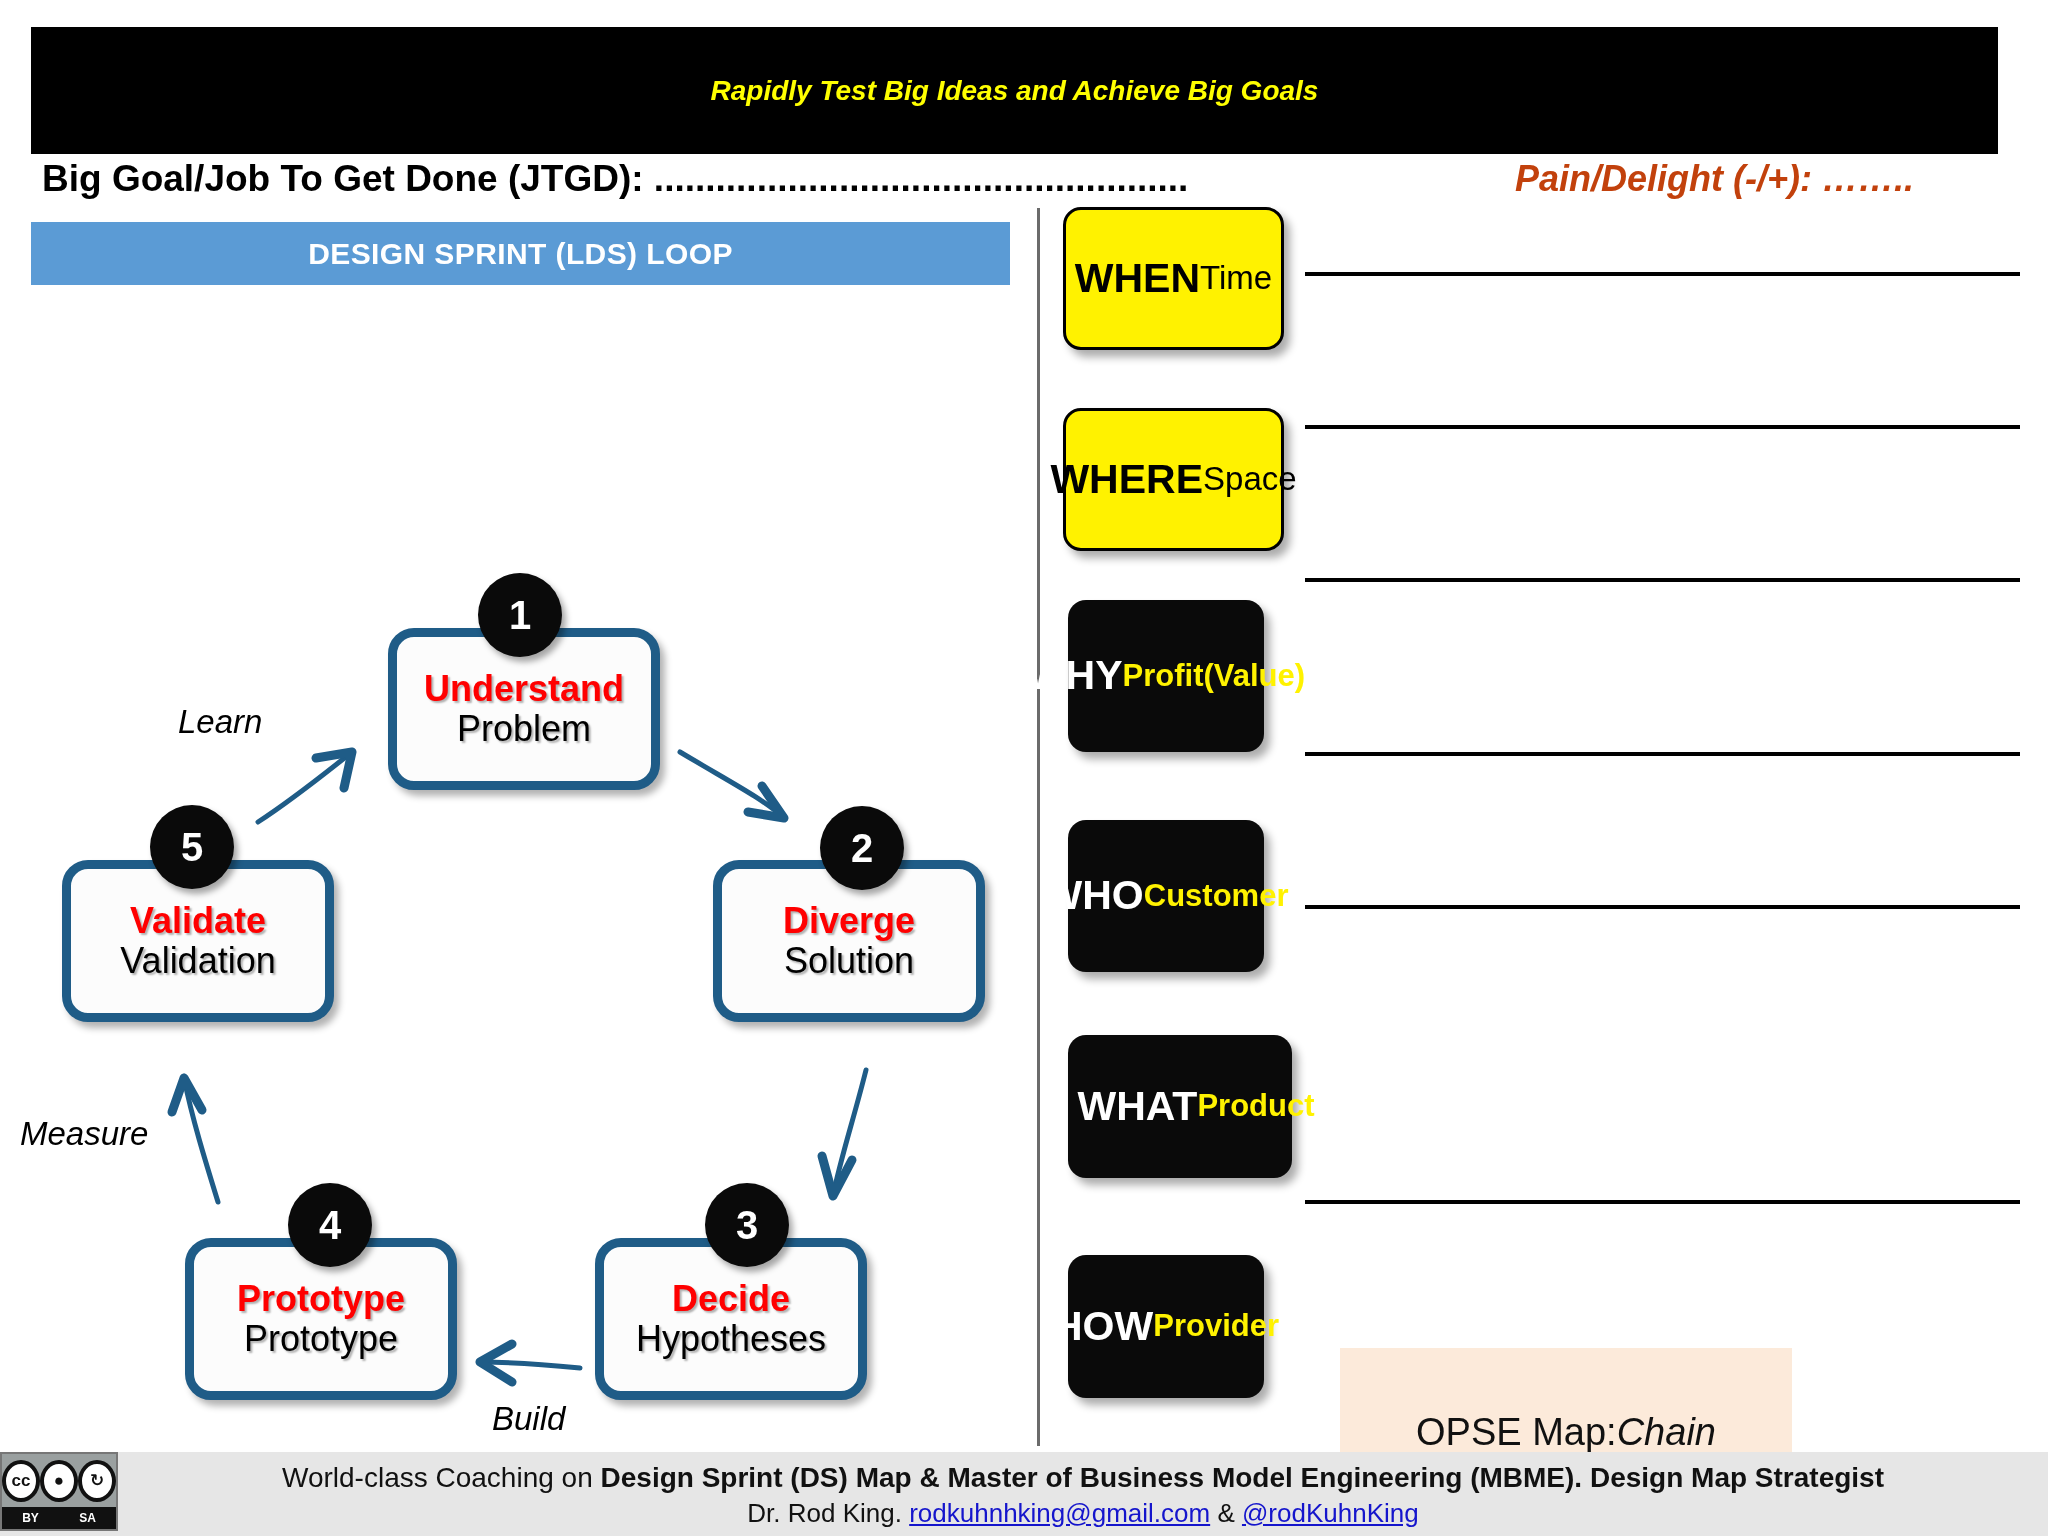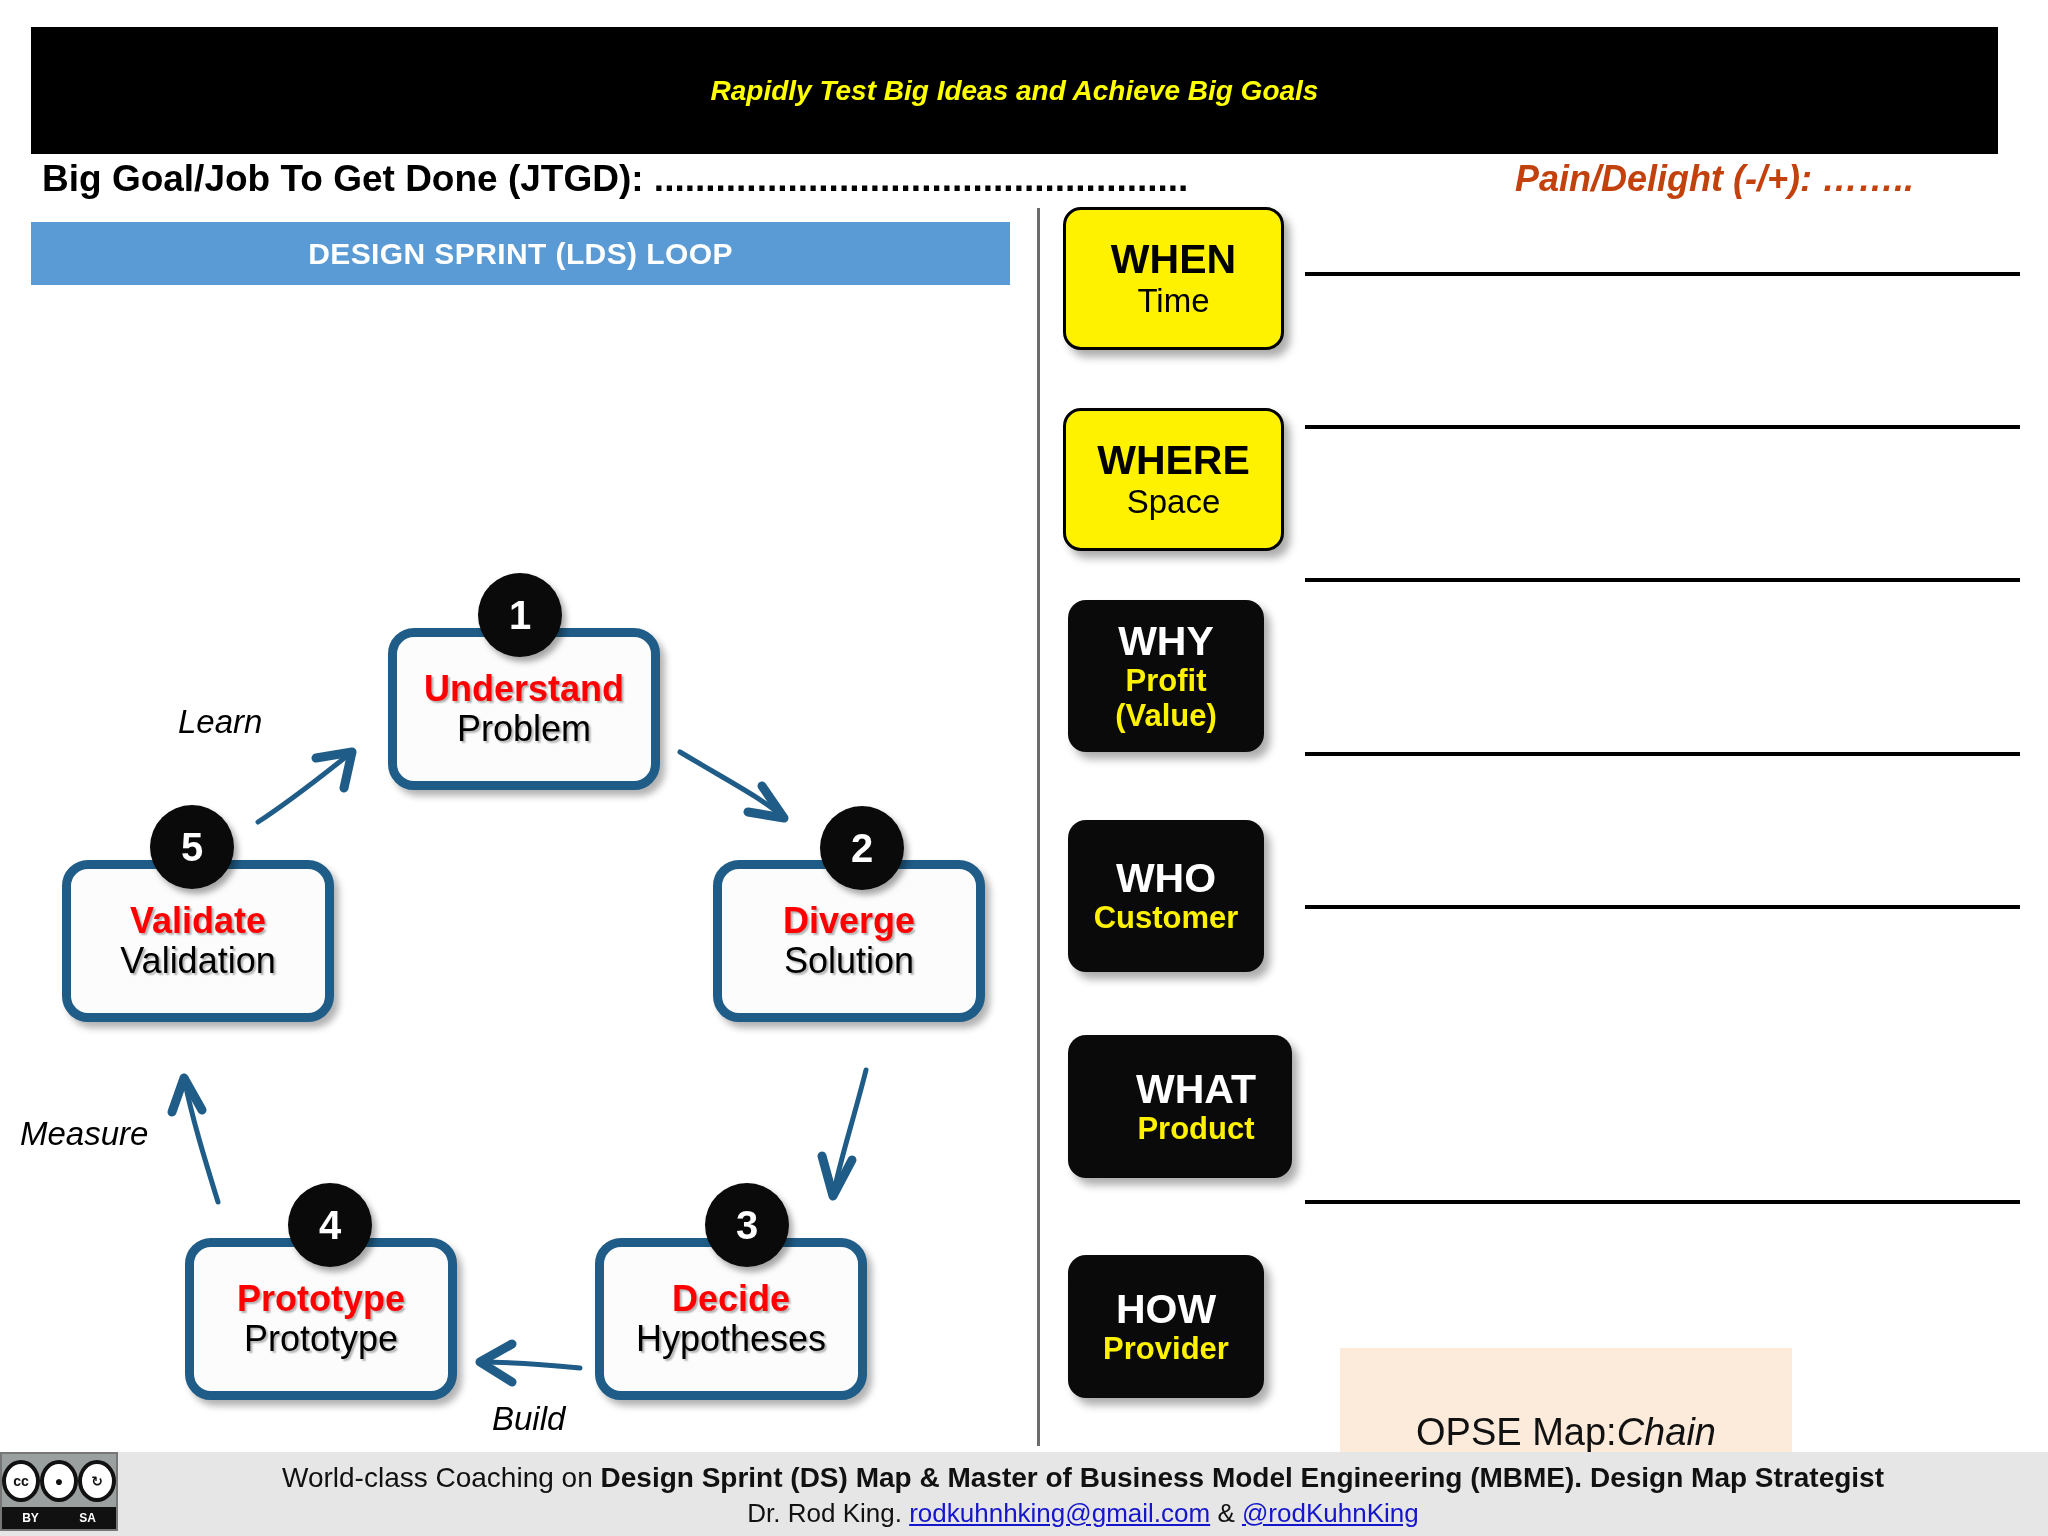--- a/index.html
+++ b/index.html
@@ -57,21 +57,21 @@
   .edge-label{position:absolute;font-size:33px;font-style:italic;color:#000;
     white-space:nowrap;}
   #lbl-learn{left:178px;top:703px;}
   #lbl-measure{left:20px;top:1115px;}
   #lbl-build{left:492px;top:1400px;}
 
   #arrows{position:absolute;left:0;top:0;width:1030px;height:1450px;}
 
   
   .opse{position:absolute;box-sizing:border-box;border-radius:18px;
-    display:flex;flex-direction:column;align-items:center;justify-content:center;
+    display:flex;flex-direction:row;align-items:center;justify-content:center;
     box-shadow:6px 7px 8px rgba(0,0,0,.33);}
   .opse.yellow{background:#FFF200;border:3px solid #000000;}
   .opse.black{background:#0a0a0a;}
   .opse .o-top{font-size:41px;font-weight:bold;line-height:1.1;}
   .opse .o-sub{font-size:31px;font-weight:bold;line-height:1.12;}
   .opse.yellow .o-top{color:#000000;}
   .opse.yellow .o-sub{color:#000000;font-weight:normal;font-size:33px;}
   .opse.black .o-top{color:#ffffff;}
   .opse.black .o-sub{color:#FFF200;}
 
@@ -90,21 +90,21 @@
 
   
   .footer{position:absolute;left:0;top:1452px;width:2048px;height:84px;
     background:#E6E6E6;}
   .cc{position:absolute;left:0;top:1452px;width:118px;height:79px;
     background:#9aa0a0;border:2px solid #777;box-sizing:border-box;
     display:flex;flex-direction:column;}
   .cc-row{flex:1;display:flex;align-items:center;justify-content:space-around;}
   .cc-circ{width:34px;height:34px;border-radius:50%;border:4px solid #111;
     background:#fff;display:flex;align-items:center;justify-content:center;
-    font-size:14px;font-weight:bold;color:#111;}
+    font-size:17px;font-weight:bold;color:#111;}
   .cc-bot{height:22px;background:#111;display:flex;align-items:center;
     justify-content:space-around;color:#fff;font-size:12px;font-weight:bold;}
   .f-line1{position:absolute;left:118px;top:1462px;width:1930px;text-align:center;
     font-size:28px;color:#111;white-space:nowrap;}
   .f-line1 b{font-weight:bold;}
   .f-line2{position:absolute;left:118px;top:1498px;width:1930px;text-align:center;
     font-size:26px;color:#111;white-space:nowrap;}
   .f-link{color:#1515CC;text-decoration:underline;margin-top:30px;}
 </style>
 </head>

